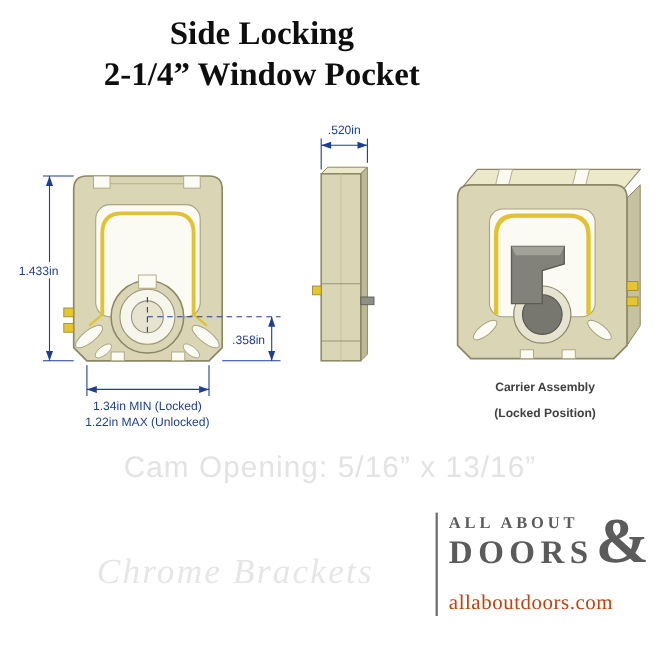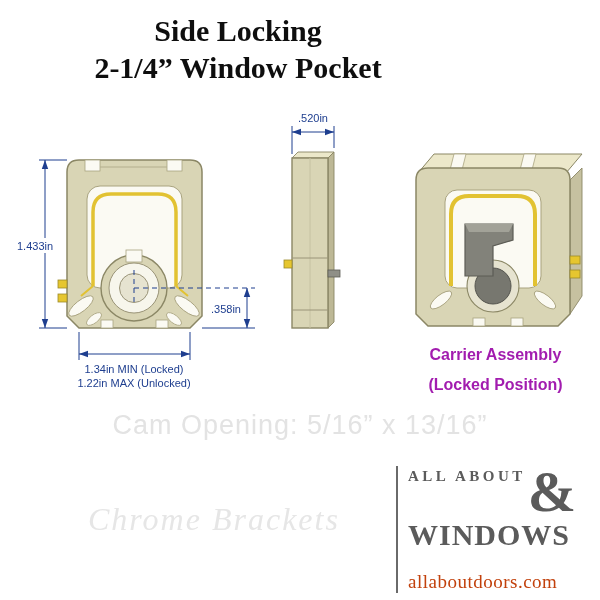--- a/index.html
+++ b/index.html
@@ -23,21 +23,21 @@
   }
   svg{position:absolute;}
   #front-view{left:15px;top:130px;}
   #side-view{left:258px;top:108px;}
   #perspective-view{left:398px;top:128px;}
   .dim-text{fill:#1e3e8f;font-family:"Liberation Sans", sans-serif;font-size:11px;}
   .dim-line{stroke:#1e3e8f;stroke-width:1;fill:none;}
   .dim-arrow{fill:#1e3e8f;stroke:none;}
   .carrier-labels{
     position:absolute;left:398px;top:346px;width:195px;text-align:center;
-    color:#a21caf;font-weight:bold;font-size:16px;
+    color:#404040;font-weight:bold;font-size:11px;
   }
   .carrier-labels .l2{margin-top:12px;text-align:center;}
   .logo{position:absolute;left:396px;top:466px;display:flex;}
   .logo-bar{width:2px;background:#6a6a6a;margin-right:10px;}
   .logo-text{color:#5b5b5b;font-family:Liberation Serif, serif;}
   .logo-row{display:flex;align-items:flex-start;}
   .logo-top{font-size:15px;font-weight:bold;letter-spacing:3.5px;margin-top:2px;}
   .logo-doors{font-size:30px;font-weight:bold;letter-spacing:5px;line-height:32px;margin-top:2px;}
   .logo-amp{font-size:58px;font-weight:bold;line-height:52px;margin-left:2px;}
   .logo-windows{font-size:30px;font-weight:bold;letter-spacing:1px;line-height:34px;}
@@ -145,19 +145,19 @@
   <div class="l1">Carrier Assembly</div>
   <div class="l2">(Locked Position)</div>
 </div>
 
 <div class="logo">
   <div class="logo-bar"></div>
   <div class="logo-text">
     <div class="logo-row">
       <div>
         <div class="logo-top">ALL ABOUT</div>
+        <div class="logo-doors">DOORS</div>
       </div>
       <div class="logo-amp">&amp;</div>
     </div>
-    <div class="logo-windows">WINDOWS</div>
     <div class="logo-site">allaboutdoors.com</div>
   </div>
 </div>
 
 </body></html>

